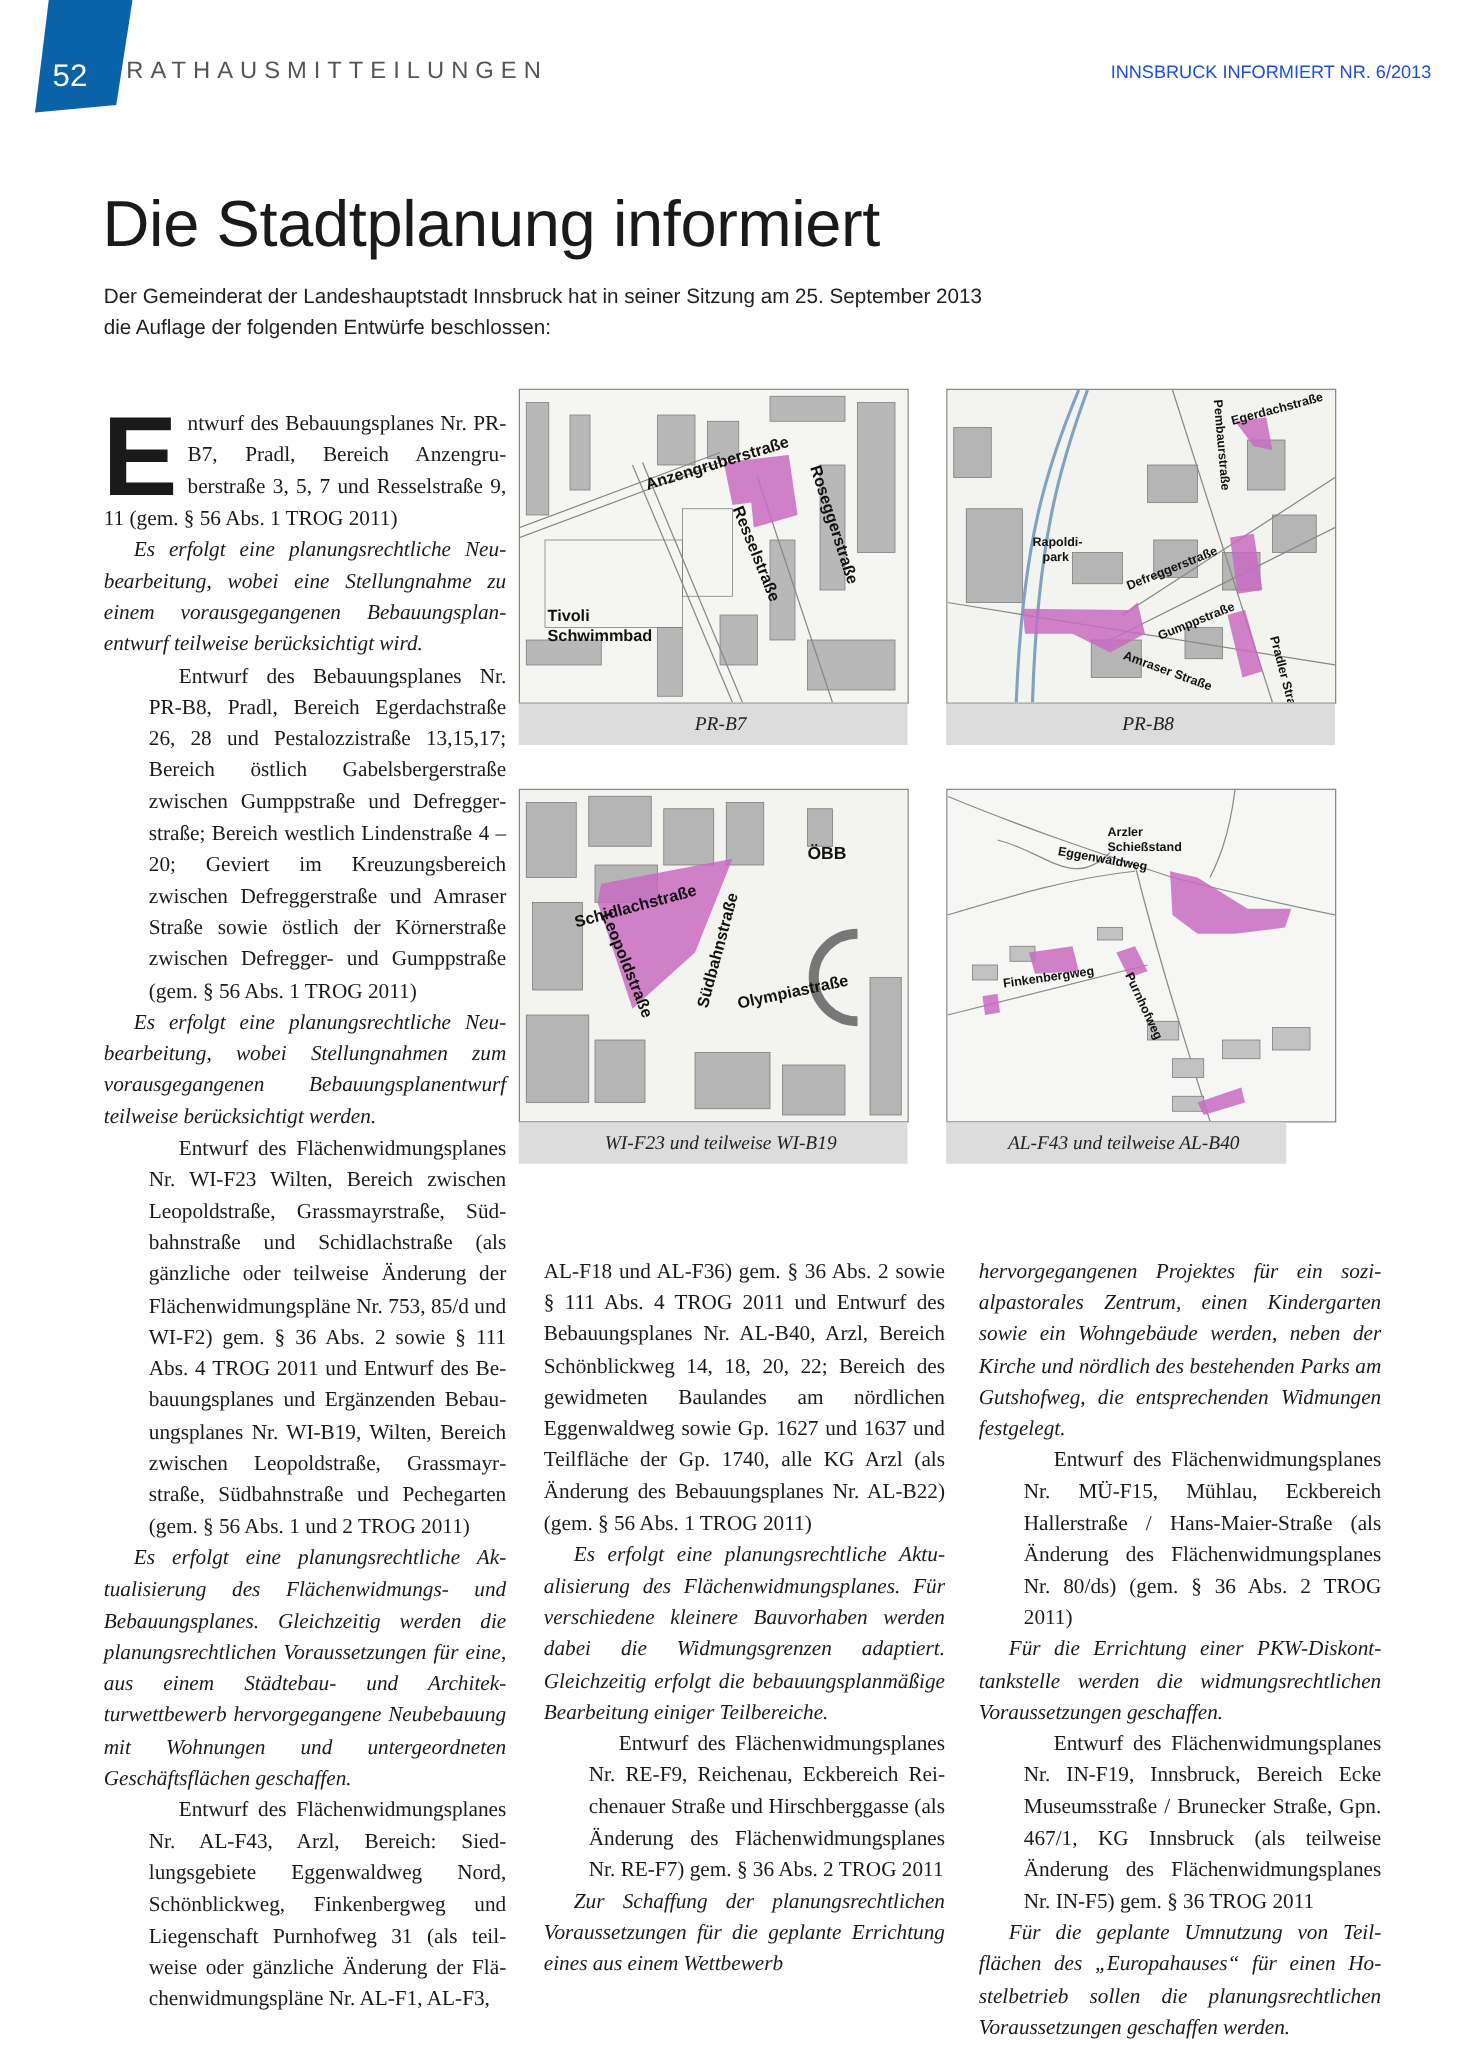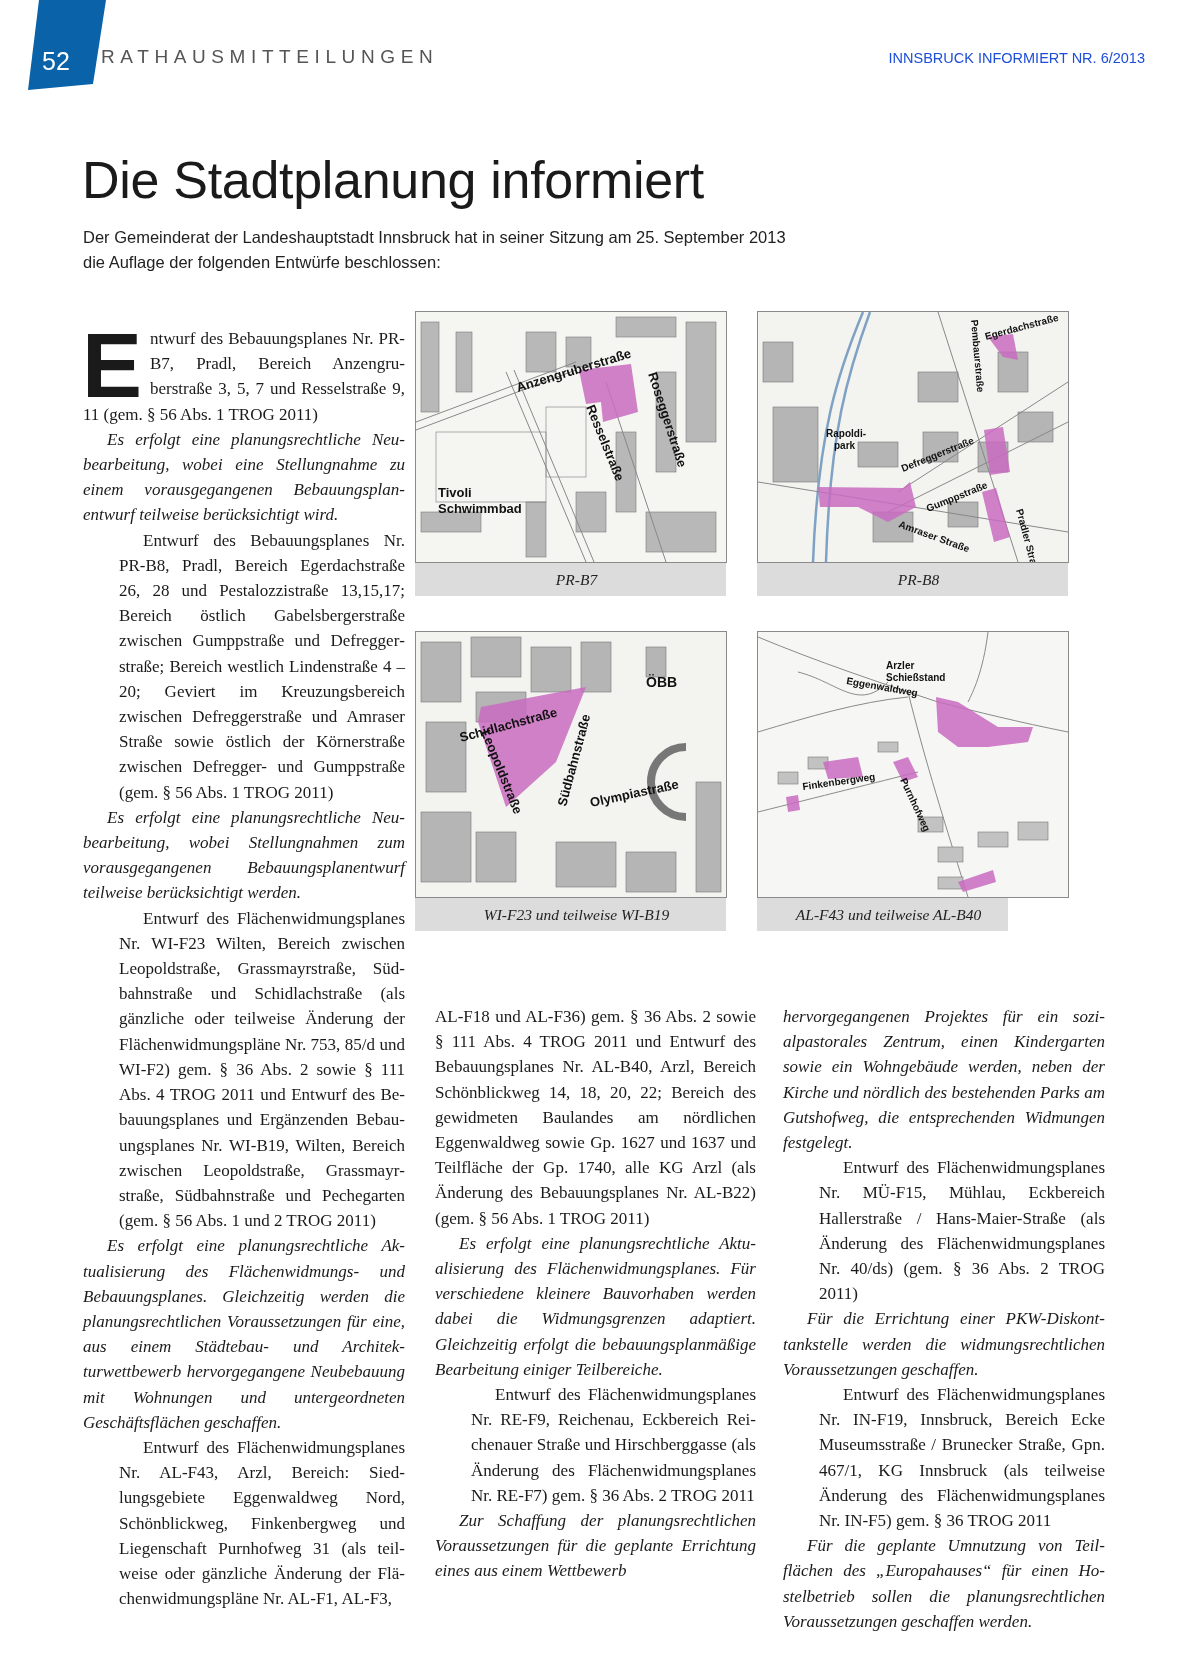--- a/index.html
+++ b/index.html
@@ -180,28 +180,28 @@
     <polygon points="135,130 150,125 160,145 145,150" fill="#c86bbf" opacity="0.85"></polygon>
     <polygon points="28,165 40,163 42,178 30,180" fill="#c86bbf" opacity="0.85"></polygon>
     <polygon points="200,250 235,238 238,250 205,260" fill="#c86bbf" opacity="0.85"></polygon>
     <text class="lbl" x="128" y="37" font-size="10">Arzler</text>
     <text class="lbl" x="128" y="49" font-size="10">Schießstand</text>
     <text class="lbl" x="88" y="52" font-size="10" transform="rotate(10 88 52)">Eggenwaldweg</text>
     <text class="lbl" x="45" y="158" font-size="10" transform="rotate(-8 45 158)">Finkenbergweg</text>
     <text class="lbl" x="142" y="148" font-size="10" transform="rotate(65 142 148)">Purnhofweg</text>
   </svg>
 </div>
-<div class="caption" style="left:757px; top:898px; width:251px;">AL-F43 und teilweise AL-B40</div>
+<div class="caption" style="left:757px; top:898px; width:272px;">AL-F43 und teilweise AL-B40</div>
 
 <div class="col col2">
   <p>AL-F18 und AL-F36) gem. § 36 Abs. 2 sowie § 111 Abs. 4 TROG 2011 und Ent­wurf des Bebauungsplanes Nr. AL-B40, Arzl, Bereich Schönblickweg 14, 18, 20, 22; Bereich des gewidmeten Baulandes am nördlichen Eggenwaldweg sowie Gp. 1627 und 1637 und Teilfläche der Gp. 1740, alle KG Arzl (als Änderung des Be­bauungsplanes Nr. AL-B22) (gem. § 56 Abs. 1 TROG 2011)</p>
   <p class="it">Es erfolgt eine planungsrechtliche Aktu­alisierung des Flächenwidmungsplanes. Für verschiedene kleinere Bauvorhaben werden dabei die Widmungsgrenzen adaptiert. Gleichzeitig erfolgt die bebauungsplanmä­ßige Bearbeitung einiger Teilbereiche.</p>
   <p class="ind">Entwurf des Flächenwidmungsplanes Nr. RE-F9, Reichenau, Eckbereich Rei­chenauer Straße und Hirschberggasse (als Änderung des Flächenwidmungsplanes Nr. RE-F7) gem. § 36 Abs. 2 TROG 2011</p>
   <p class="it">Zur Schaffung der planungsrechtli­chen Voraussetzungen für die geplante Errichtung eines aus einem Wettbewerb</p>
 </div>
 
 <div class="col col3">
   <p style="font-style:italic;">hervorgegangenen Projektes für ein sozi­alpastorales Zentrum, einen Kindergarten sowie ein Wohngebäude werden, neben der Kirche und nördlich des bestehenden Parks am Gutshofweg, die entsprechenden Wid­mungen festgelegt.</p>
-  <p class="ind">Entwurf des Flächenwidmungspla­nes Nr. MÜ-F15, Mühlau, Eckbereich Hallerstraße / Hans-Maier-Straße (als Änderung des Flächenwidmungsplanes Nr. 40/ds) (gem. § 36 Abs. 2 TROG 2011)</p>
+  <p class="ind">Entwurf des Flächenwidmungspla­nes Nr. MÜ-F15, Mühlau, Eckbereich Hallerstraße / Hans-Maier-Straße (als Änderung des Flächenwidmungsplanes Nr. 80/ds) (gem. § 36 Abs. 2 TROG 2011)</p>
   <p class="it">Für die Errichtung einer PKW-Diskont­tankstelle werden die widmungsrechtlichen Voraussetzungen geschaffen.</p>
   <p class="ind">Entwurf des Flächenwidmungspla­nes Nr. IN-F19, Innsbruck, Bereich Ecke Museumsstraße / Brunecker Straße, Gpn. 467/1, KG Innsbruck (als teilweise Änderung des Flächenwidmungsplanes Nr. IN-F5) gem. § 36 TROG 2011</p>
   <p class="it">Für die geplante Umnutzung von Teil­flächen des „Europahauses“ für einen Ho­stelbetrieb sollen die planungsrechtlichen Voraussetzungen geschaffen werden.</p>
 </div>
 
 </body></html>

